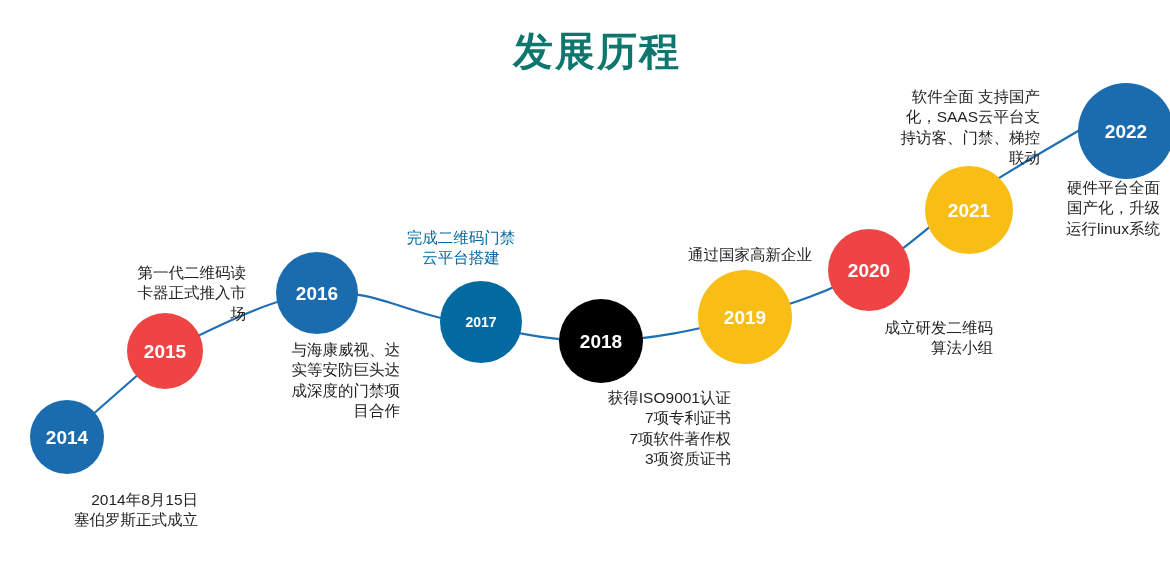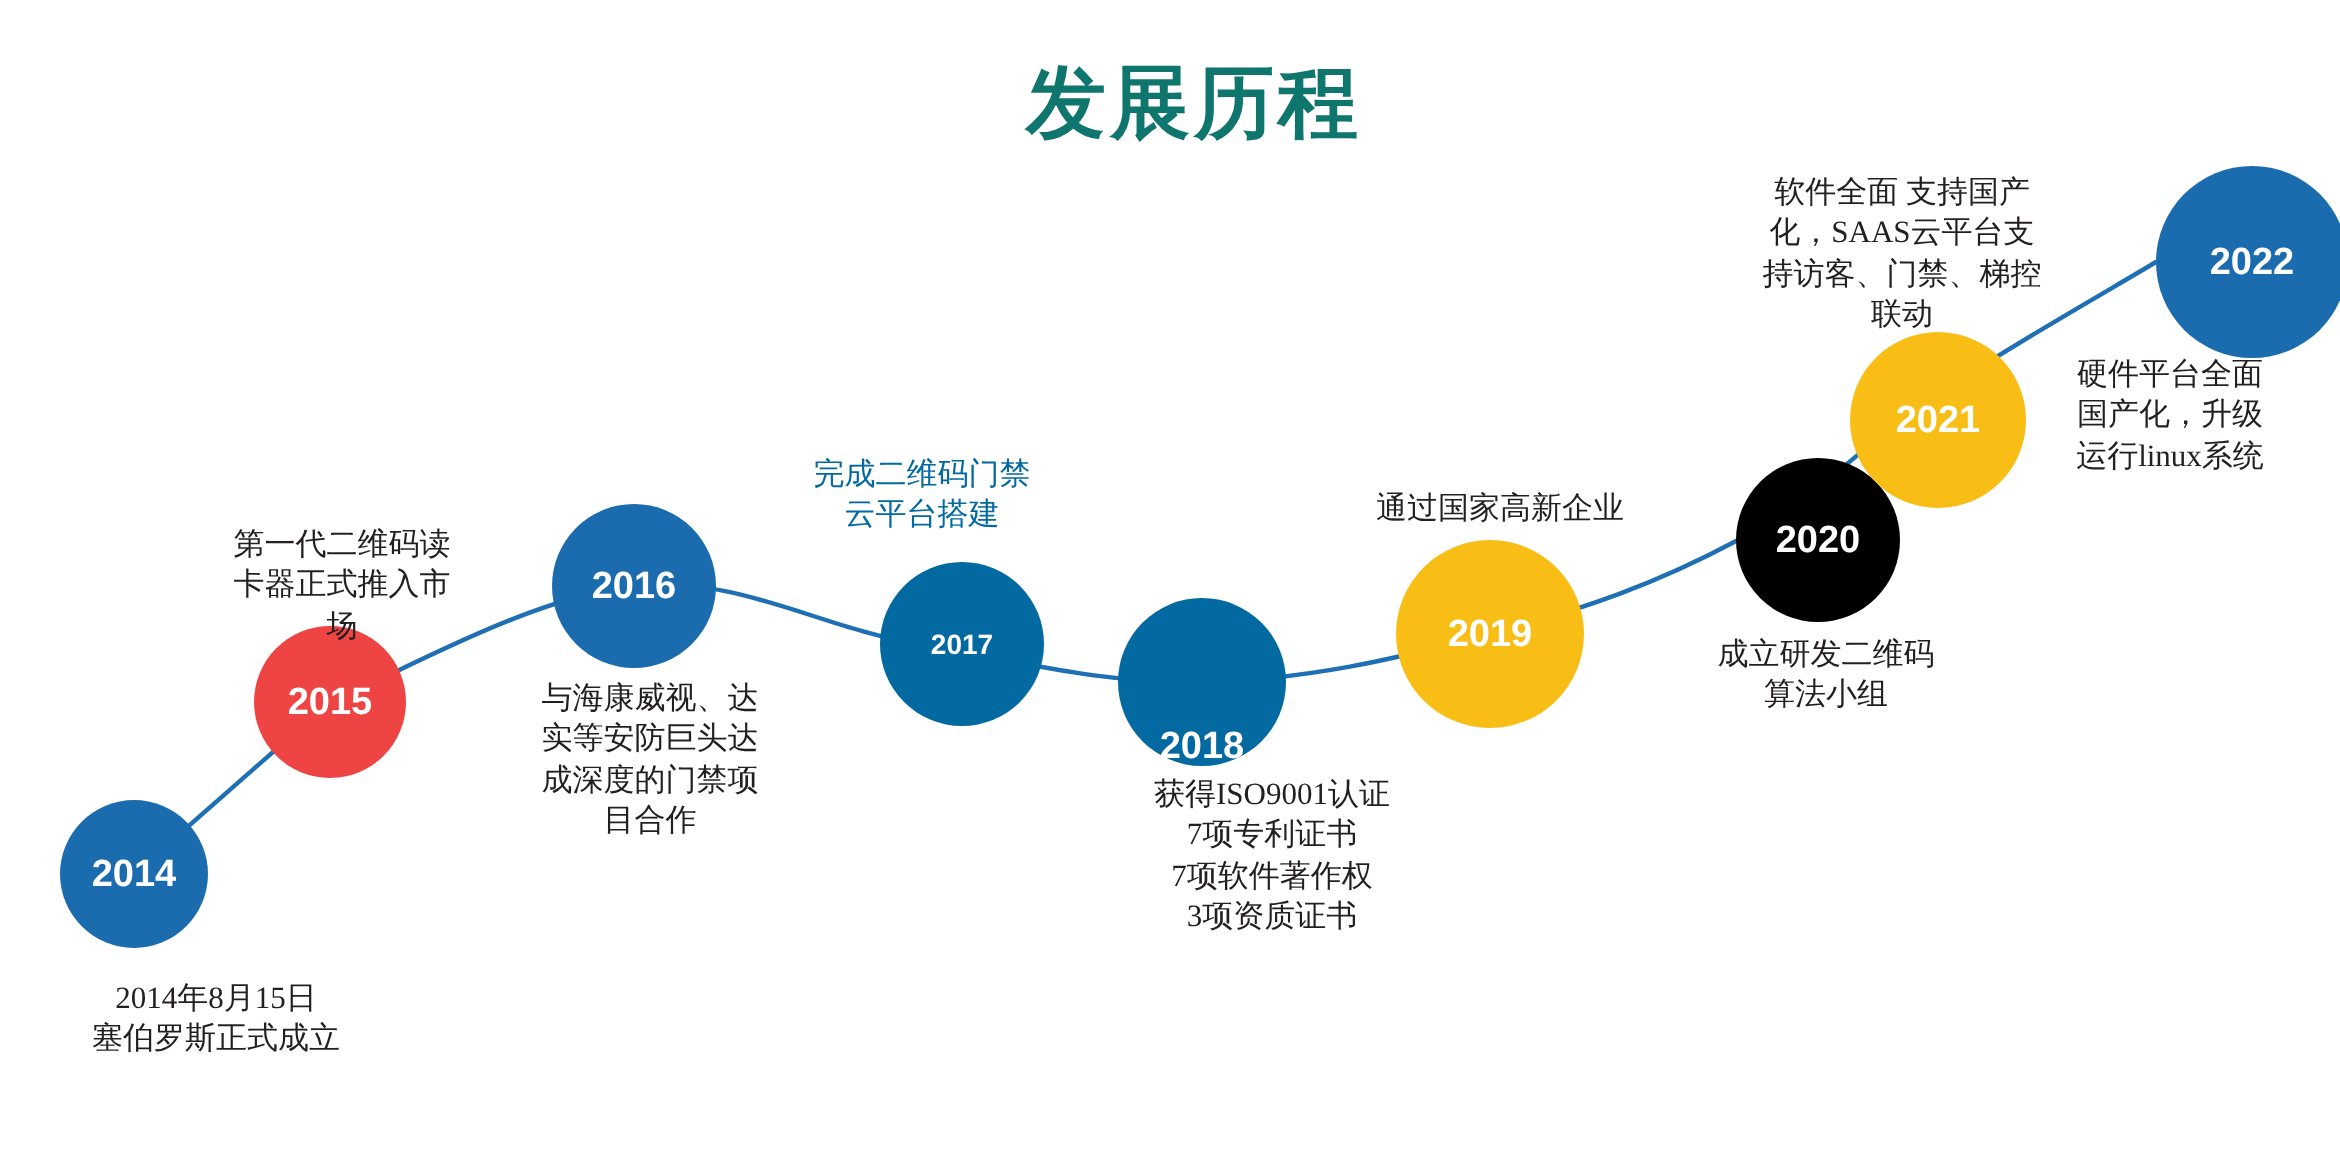--- a/index.html
+++ b/index.html
@@ -4,21 +4,21 @@
 <style>
   html,body{margin:0;padding:0;}
   body{width:1170px;height:583px;background:#ffffff;font-family:"Liberation Sans","DejaVu Sans",sans-serif;overflow:hidden;position:relative;}
   #stage{position:relative;width:1170px;height:583px;}
   #title{position:absolute;left:0;top:24px;width:1170px;text-align:center;font-size:40px;font-weight:bold;color:#0f766e;letter-spacing:2px;padding-left:12px;}
   #wire{position:absolute;left:0;top:0;width:1170px;height:583px;}
   .node{position:absolute;border-radius:50%;display:flex;align-items:center;justify-content:center;color:#ffffff;font-weight:bold;box-sizing:border-box;}
   .node span{pointer-events:none;line-height:1;}
   .lbl{position:absolute;color:#231f20;font-size:15.5px;line-height:1.32;white-space:pre-line;}
   .lbl.c{text-align:center;}
-  .lbl.l{text-align:center;font-family:Liberation Serif, serif;}
+  .lbl.l{text-align:right;}
 </style>
 </head>
 <body>
 
 <div id="stage">
 
   <div id="title">发展历程</div>
 
   <svg id="wire" viewBox="0 0 1170 583" preserveAspectRatio="none" aria-hidden="true">
     <g id="wire-g" fill="none" stroke="#1F6FB5" stroke-width="2.2" stroke-linecap="round">
@@ -33,27 +33,27 @@
       </div>
       <div class="node" style="left: 127px; top: 313px; width: 76px; height: 76px; background: #ef4444; font-size: 19px; color: rgb(255, 255, 255);">
         <span>2015</span>
       </div>
       <div class="node" style="left: 276px; top: 252px; width: 82px; height: 82px; background: rgb(27, 108, 174); font-size: 19px; color: rgb(255, 255, 255); text-align: center;">
         <span>2016</span>
       </div>
       <div class="node" style="left: 440px; top: 281px; width: 82px; height: 82px; background: #0369a1; font-size: 14px; color: rgb(255, 255, 255);">
         <span>2017</span>
       </div>
-      <div class="node" style="left: 559px; top: 299px; width: 84px; height: 84px; background: #0369a1; font-size: 19px; color: rgb(255, 255, 255); align-items: flex-end;">
+      <div class="node" style="left: 559px; top: 299px; width: 84px; height: 84px; background: #000000; font-size: 19px; color: rgb(255, 255, 255);">
         <span>2018</span>
       </div>
       <div class="node" style="left: 698px; top: 270px; width: 94px; height: 94px; background: rgb(249, 190, 22); font-size: 19px; color: rgb(255, 255, 255);">
         <span>2019</span>
       </div>
-      <div class="node" style="left: 868px; top: 229px; width: 82px; height: 82px; background: #000000; font-size: 19px; color: rgb(255, 255, 255); align-items: center;">
+      <div class="node" style="left: 828px; top: 229px; width: 82px; height: 82px; background: #ef4444; font-size: 19px; color: rgb(255, 255, 255); align-items: center;">
         <span>2020</span>
       </div>
       <div class="node" style="left: 925px; top: 166px; width: 88px; height: 88px; background: rgb(249, 190, 22); font-size: 19px; color: rgb(255, 255, 255);">
         <span>2021</span>
       </div>
       <div class="node" style="left: 1078px; top: 83px; width: 96px; height: 96px; background: rgb(27, 108, 174); font-size: 19px; color: rgb(255, 255, 255);">
         <span>2022</span>
       </div>
     </div>
   <div id="labels">

